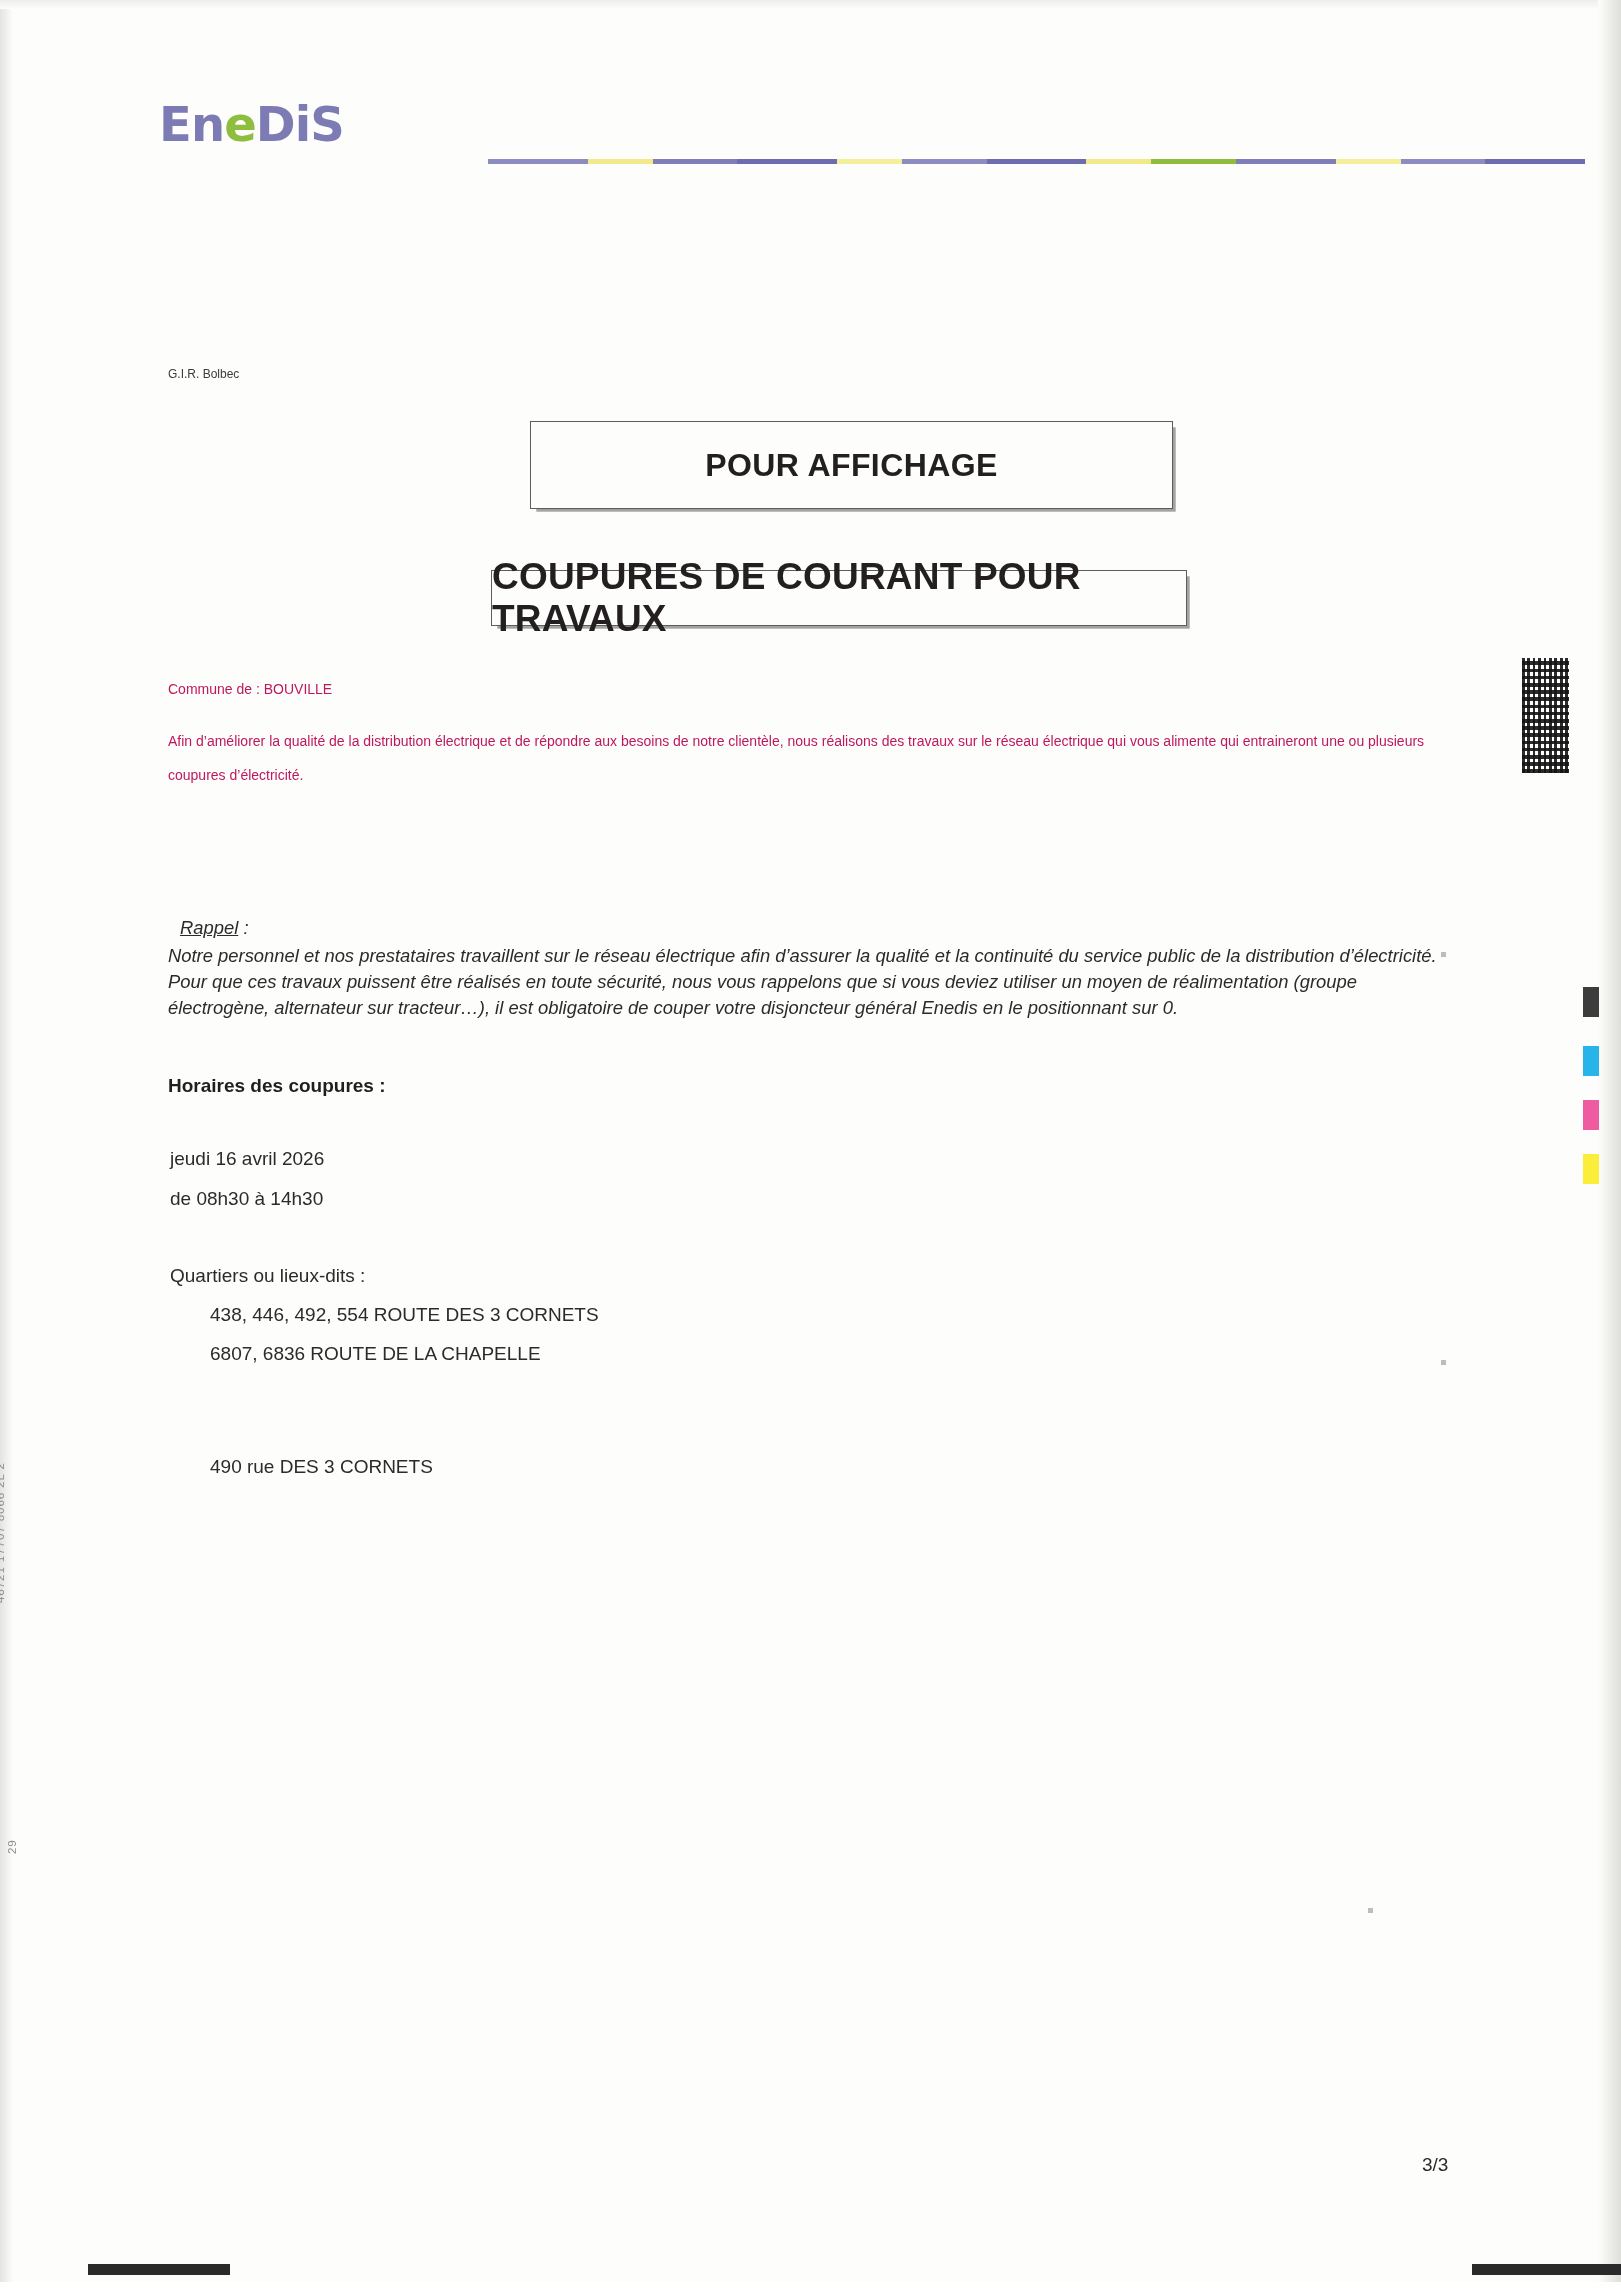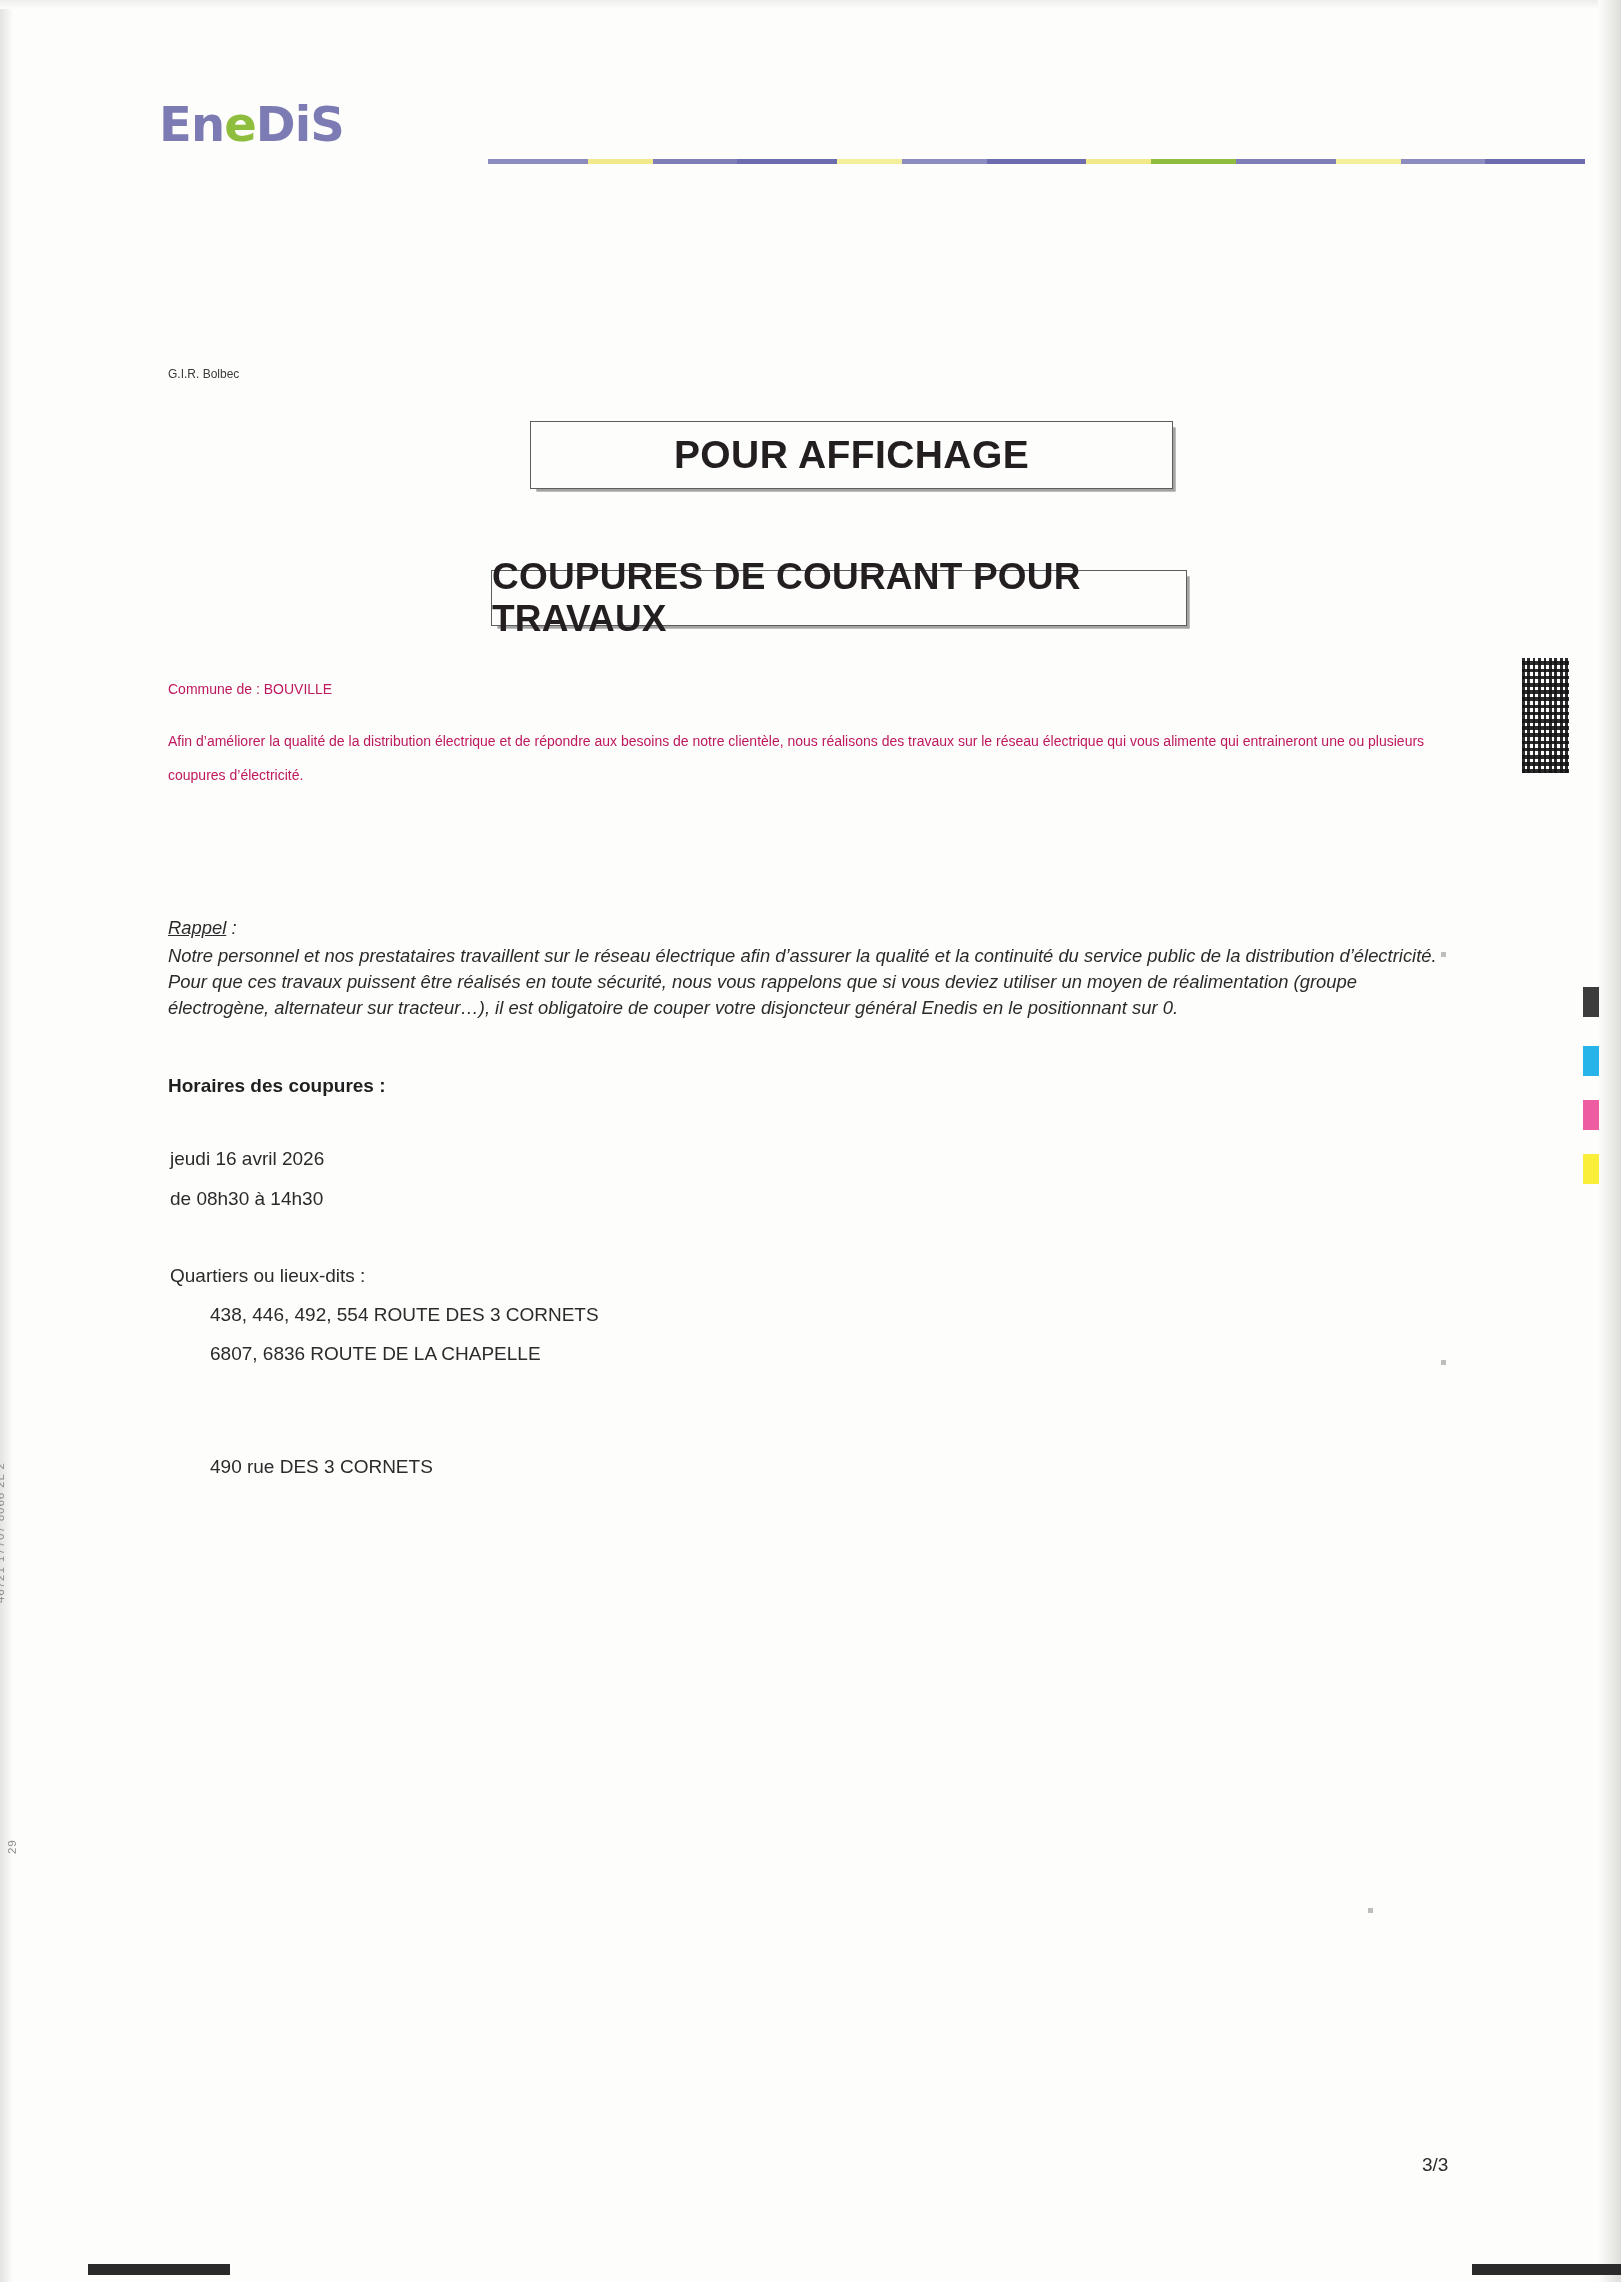--- a/index.html
+++ b/index.html
@@ -91,22 +91,22 @@
     box-shadow: 4.5px 4.5px 0 -1.8px rgba(90,90,90,0.55);
     display: flex;
     align-items: center;
     justify-content: center;
     color: #231f20;
   }
   #pour-affichage {
     left: 530px;
     top: 421px;
     width: 643px;
-    height: 68px;
-    font-size: 39px;
+    height: 88px;
+    font-size: 32px;
     font-weight: bold;
     letter-spacing: 0.4px;
   }
   #coupures {
     left: 491px;
     top: 570px;
     width: 696px;
     height: 56px;
     font-size: 37px;
     font-weight: bold;
@@ -132,20 +132,21 @@
     top: 915px;
     width: 1294px;
     font-size: 18.4px;
     line-height: 26px;
     font-style: italic;
     color: #2b2b2b;
   }
   .rappel .lead {
     text-decoration: underline;
     font-style: italic;
+    margin-left: 12px;
   }
   .rappel p { margin: 0; }
   .rappel .rappel-body { margin-top: 1.8px; }
 
   #horaires-label {
     position: absolute;
     left: 168px;
     top: 1075px;
     font-size: 19px;
     font-weight: bold;

